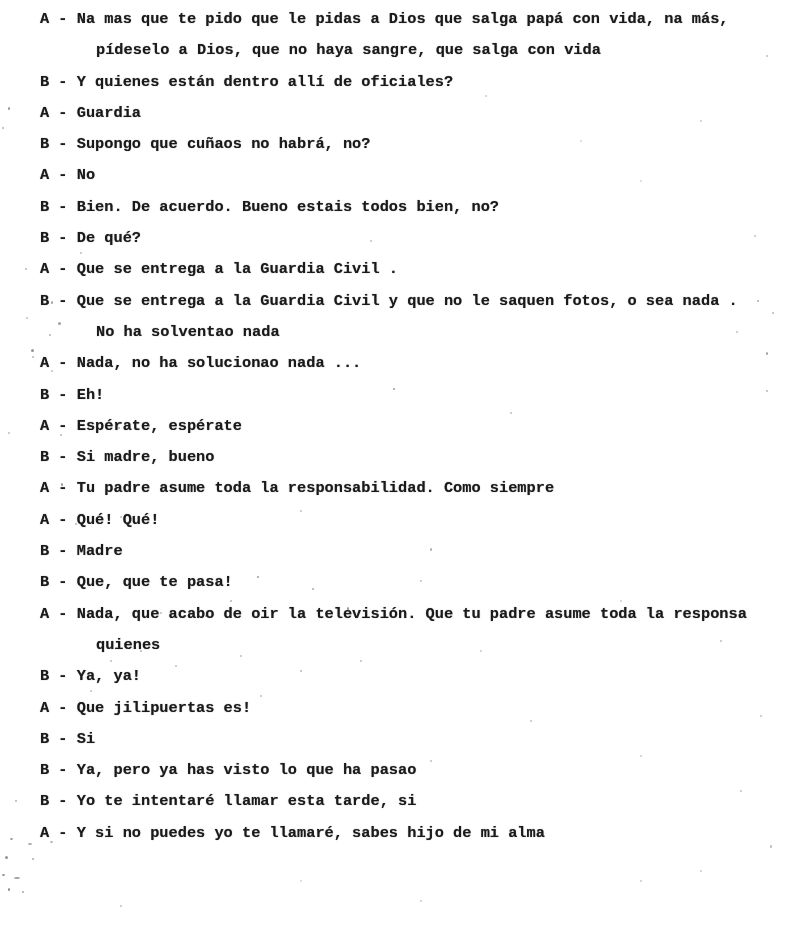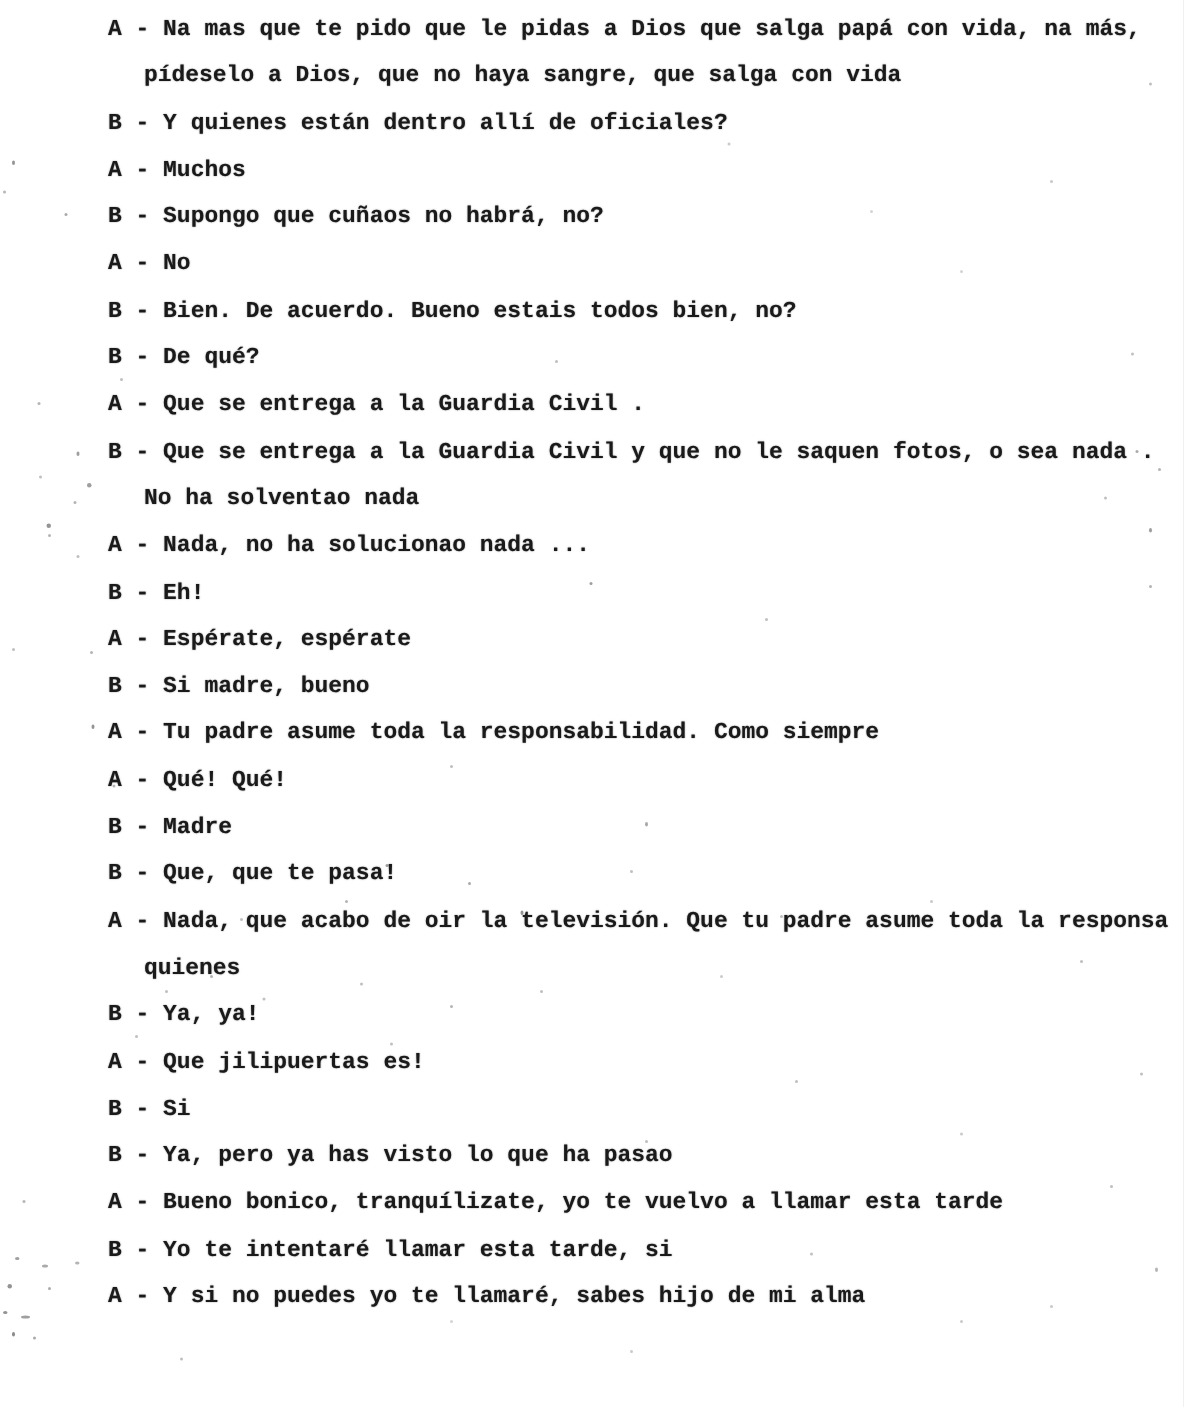--- a/index.html
+++ b/index.html
@@ -22,21 +22,21 @@
   }
   .transcript {
     position: absolute;
     top: 4px;
     left: 0;
     right: 0;
   }
   .line {
     height: 31.3px;
     line-height: 31.3px;
-    padding-left: 72px;
+    padding-left: 40px;
     white-space: pre;
     text-shadow: 0 0 1px rgba(15, 15, 15, 0.55);
     letter-spacing: 0;
   }
   .line.cont {
     padding-left: 96px;
   }
   .speck {
     position: absolute;
     background: #2a2a2a;
@@ -45,21 +45,21 @@
   }
 </style>
 </head>
 <body>
 
 <main class="page">
   <div class="transcript" id="transcript">
       <div class="line"><span>A</span><span> - </span><span>Na mas que te pido que le pidas a Dios que salga papá con vida, na más,</span></div>
       <div class="line cont"><span>pídeselo a Dios, que no haya sangre, que salga con vida</span></div>
       <div class="line"><span>B</span><span> - </span><span>Y quienes están dentro allí de oficiales?</span></div>
-      <div class="line"><span>A</span><span> - </span><span>Muchos</span></div>
+      <div class="line"><span>A</span><span> - </span><span>Guardia</span></div>
       <div class="line"><span>B</span><span> - </span><span>Supongo que cuñaos no habrá, no?</span></div>
       <div class="line"><span>A</span><span> - </span><span>No</span></div>
       <div class="line"><span>B</span><span> - </span><span>Bien. De acuerdo. Bueno estais todos bien, no?</span></div>
       <div class="line"><span>B</span><span> - </span><span>De qué?</span></div>
       <div class="line"><span>A</span><span> - </span><span>Que se entrega a la Guardia Civil .</span></div>
       <div class="line"><span>B</span><span> - </span><span>Que se entrega a la Guardia Civil y que no le saquen fotos, o sea nada .</span></div>
       <div class="line cont"><span>No ha solventao nada</span></div>
       <div class="line"><span>A</span><span> - </span><span>Nada, no ha solucionao nada ...</span></div>
       <div class="line"><span>B</span><span> - </span><span>Eh!</span></div>
       <div class="line"><span>A</span><span> - </span><span>Espérate, espérate</span></div>
@@ -67,21 +67,20 @@
       <div class="line"><span>A</span><span> - </span><span>Tu padre asume toda la responsabilidad. Como siempre</span></div>
       <div class="line"><span>A</span><span> - </span><span>Qué! Qué!</span></div>
       <div class="line"><span>B</span><span> - </span><span>Madre</span></div>
       <div class="line"><span>B</span><span> - </span><span>Que, que te pasa!</span></div>
       <div class="line"><span>A</span><span> - </span><span>Nada, que acabo de oir la televisión. Que tu padre asume toda la responsa</span></div>
       <div class="line cont"><span>quienes</span></div>
       <div class="line"><span>B</span><span> - </span><span>Ya, ya!</span></div>
       <div class="line"><span>A</span><span> - </span><span>Que jilipuertas es!</span></div>
       <div class="line"><span>B</span><span> - </span><span>Si</span></div>
       <div class="line"><span>B</span><span> - </span><span>Ya, pero ya has visto lo que ha pasao</span></div>
-      <div class="line"><span>A</span><span> - </span><span>Bueno bonico, tranquílizate, yo te vuelvo a llamar esta tarde</span></div>
       <div class="line"><span>B</span><span> - </span><span>Yo te intentaré llamar esta tarde, si</span></div>
       <div class="line"><span>A</span><span> - </span><span>Y si no puedes yo te llamaré, sabes hijo de mi alma</span></div>
     </div>
   <div id="specks">
       <div class="speck" style="left: 8px; top: 107px; width: 2px; height: 3px; opacity: 0.5;"></div>
       <div class="speck" style="left: 2px; top: 127px; width: 2px; height: 2px; opacity: 0.35;"></div>
       <div class="speck" style="left: 43px; top: 142px; width: 2px; height: 2px; opacity: 0.4;"></div>
       <div class="speck" style="left: 766px; top: 55px; width: 2px; height: 2px; opacity: 0.3;"></div>
       <div class="speck" style="left: 485px; top: 95px; width: 2px; height: 2px; opacity: 0.25;"></div>
       <div class="speck" style="left: 700px; top: 120px; width: 2px; height: 2px; opacity: 0.25;"></div>

